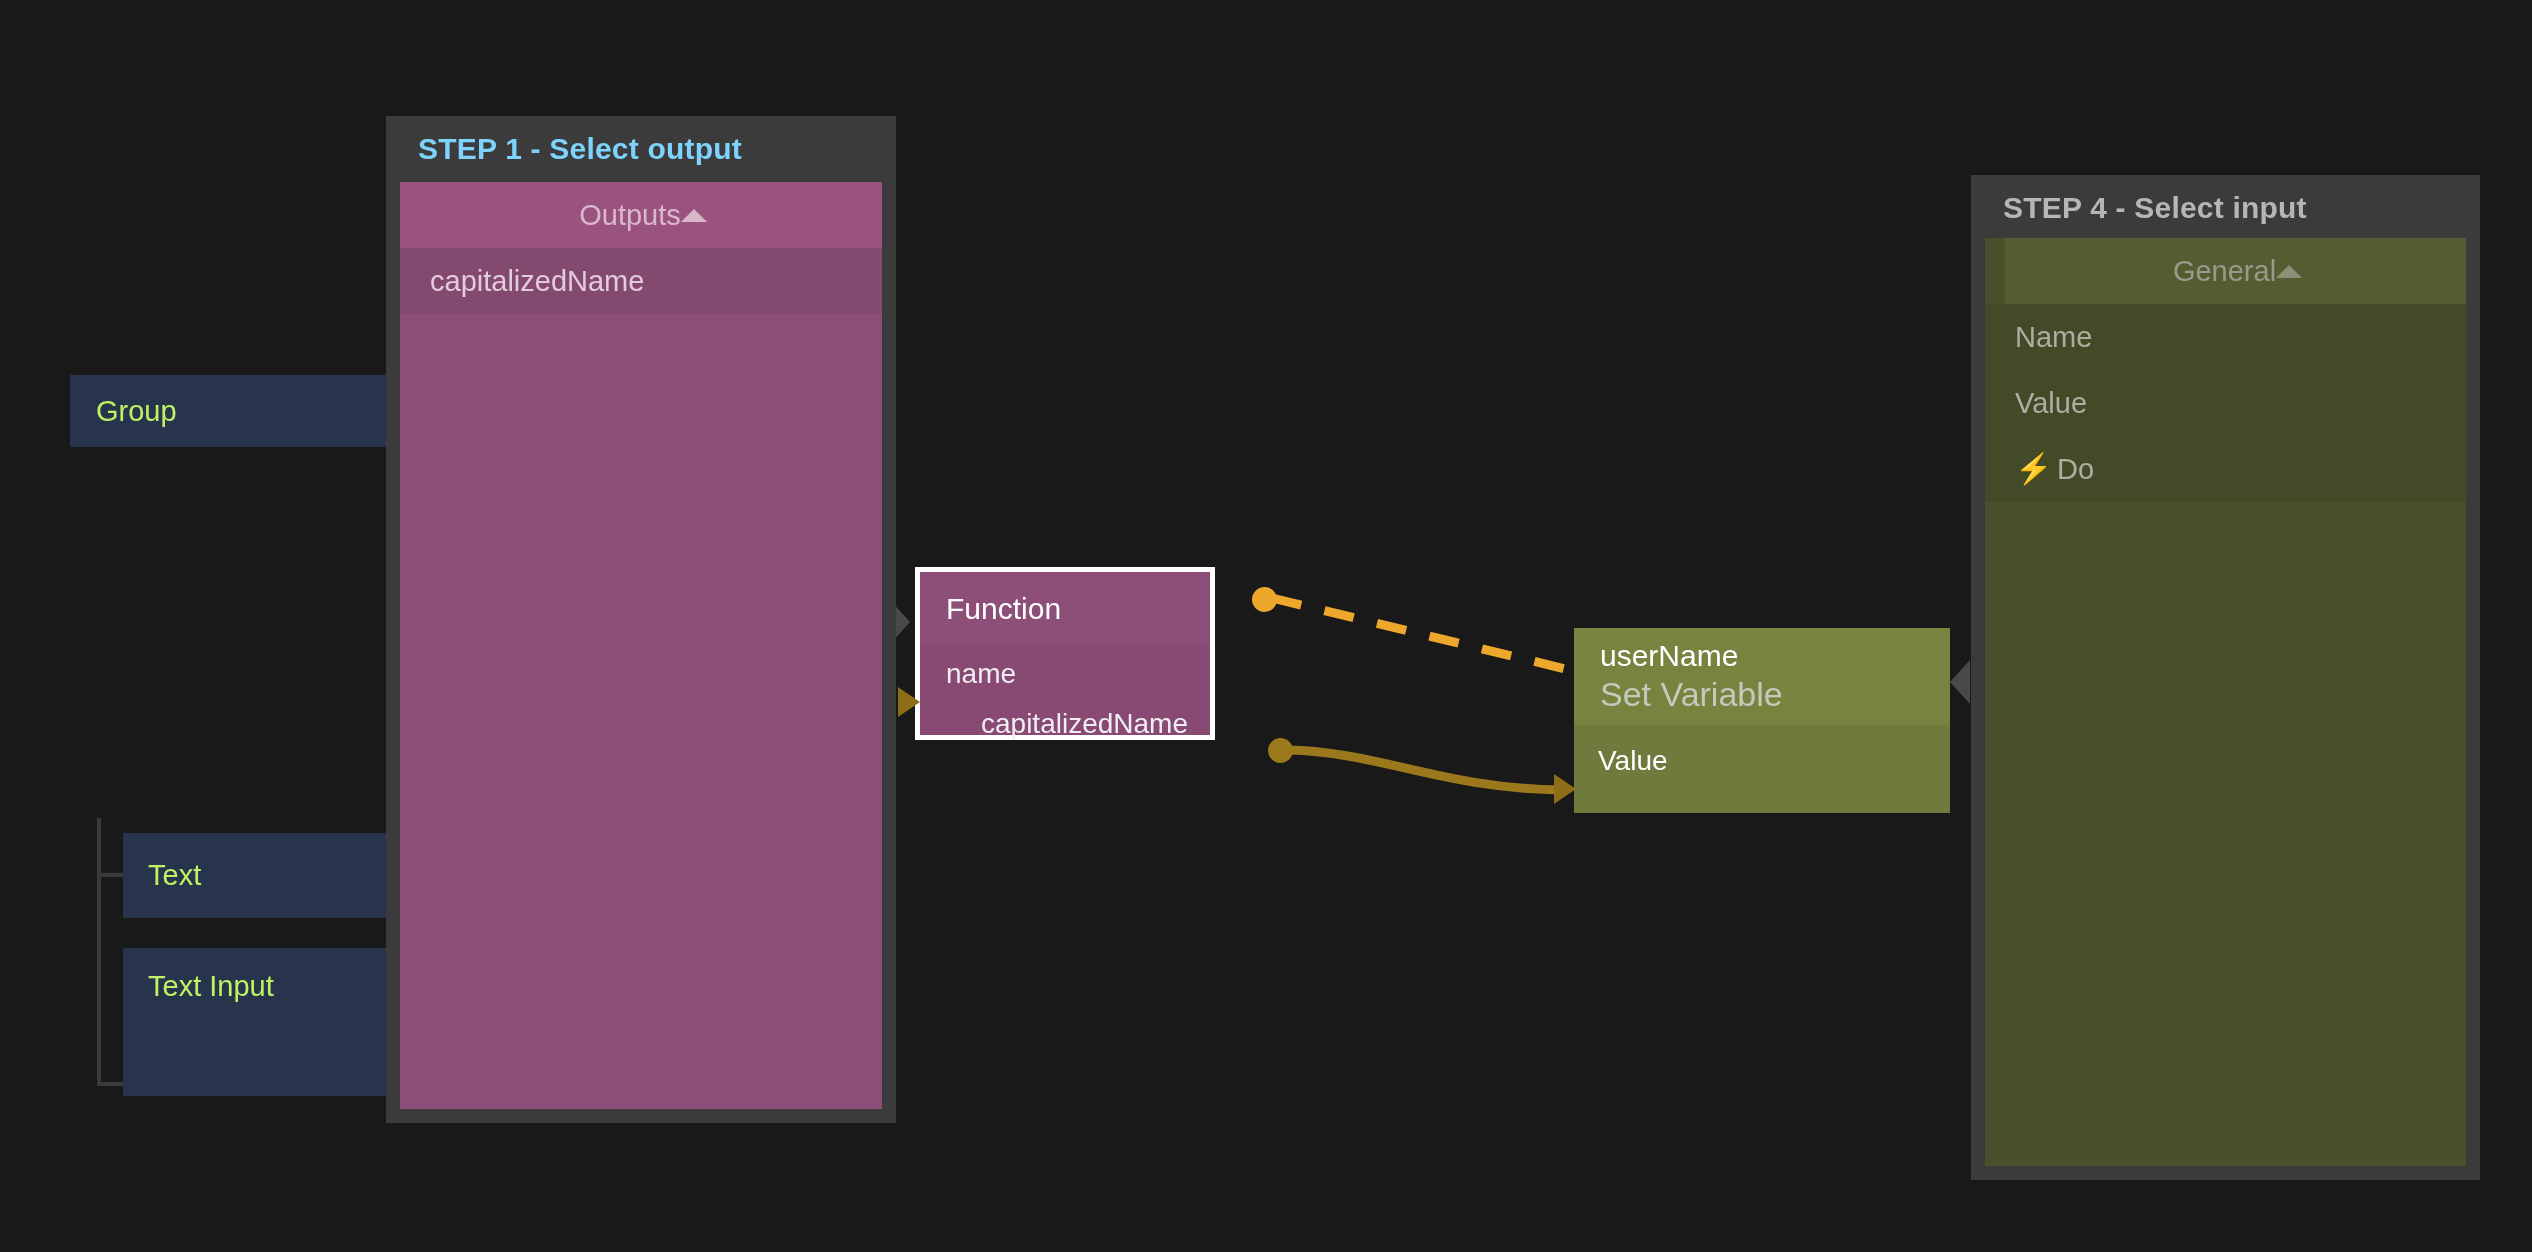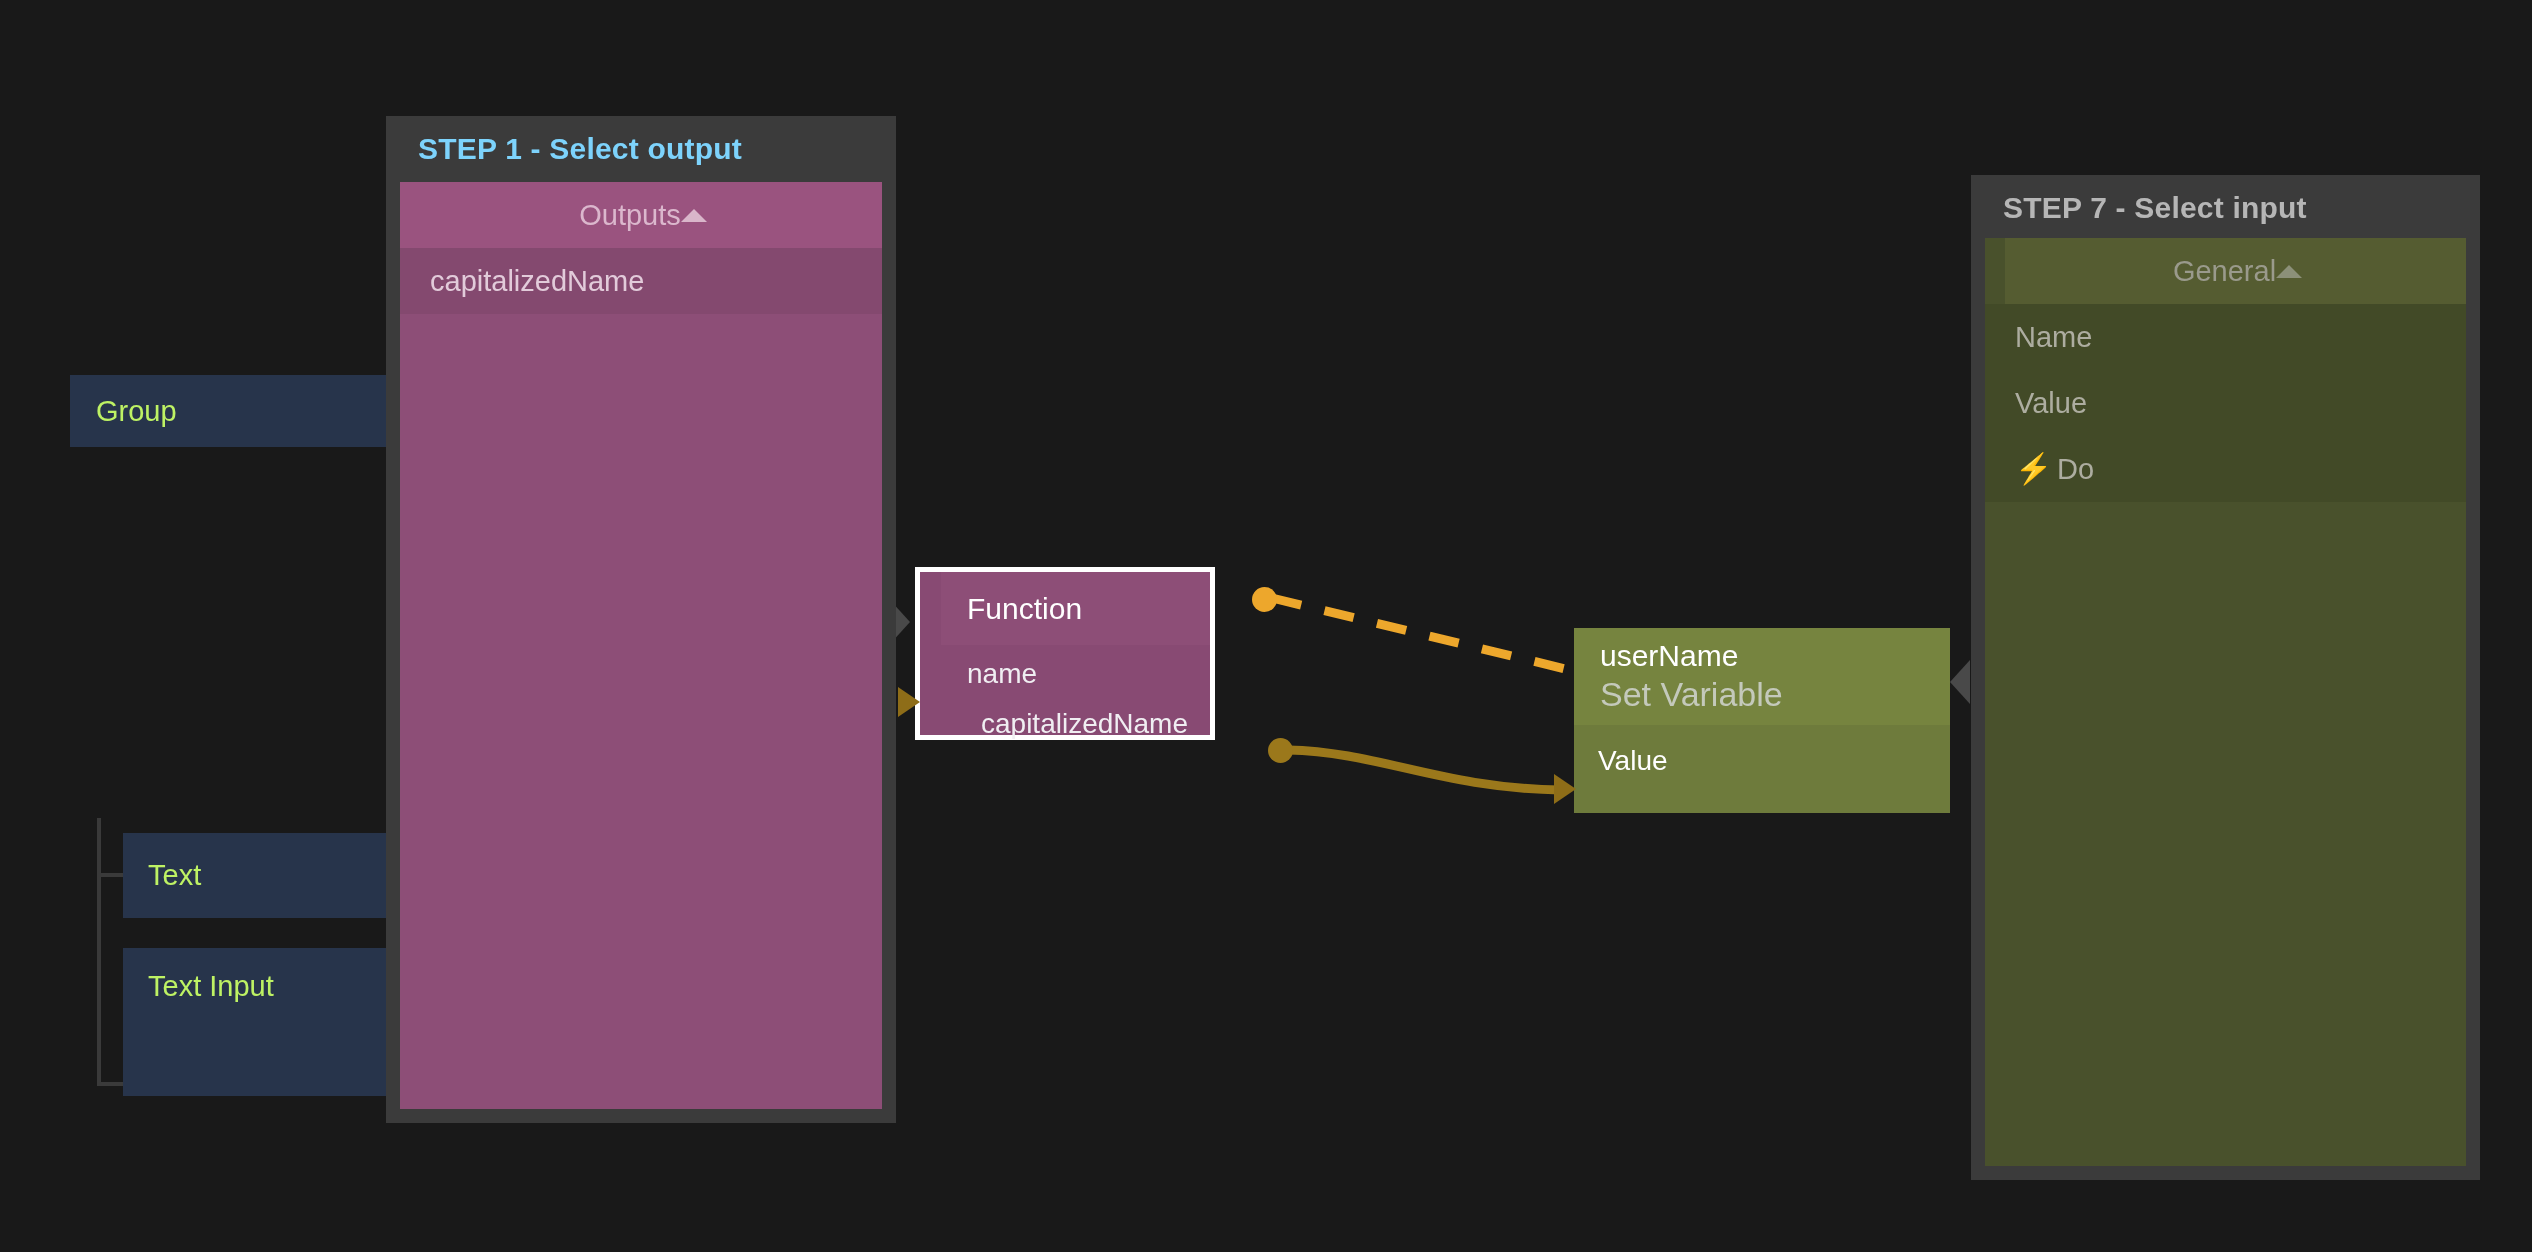--- a/index.html
+++ b/index.html
@@ -196,21 +196,20 @@
   }
 
   
   #fn-node {
     left: 915px;
     top: 567px;
     width: 300px;
     height: 173px;
     border: 5px solid #ffffff;
     background: #884a73;
-    padding-left: 21px;
   }
   #fn-head {
     height: 73px;
     background: #8d4e77;
   }
   #fn-body { height: 90px; position: relative; }
   #fn-in-name {
     position: absolute;
     left: 26px;
     top: 13px;
@@ -370,21 +369,21 @@
         <span>Outputs</span>
         <span class="chevron-up"></span>
       </div>
       <div class="list-row" id="step1-item-0">
         <span>capitalizedName</span>
       </div>
     </div>
   </div>
 
   <div class="panel" id="step2">
-    <div class="panel-title">STEP 7 - Select input</div>
+    <div class="panel-title">STEP 4 - Select input</div>
     <div class="panel-body">
 
       <div class="list-row row-header g-header">
         <span>General</span>
         <span class="chevron-up"></span>
       </div>
       <div class="list-row g-item">
         <span>Name</span>
       </div>
       <div class="list-row g-item">

